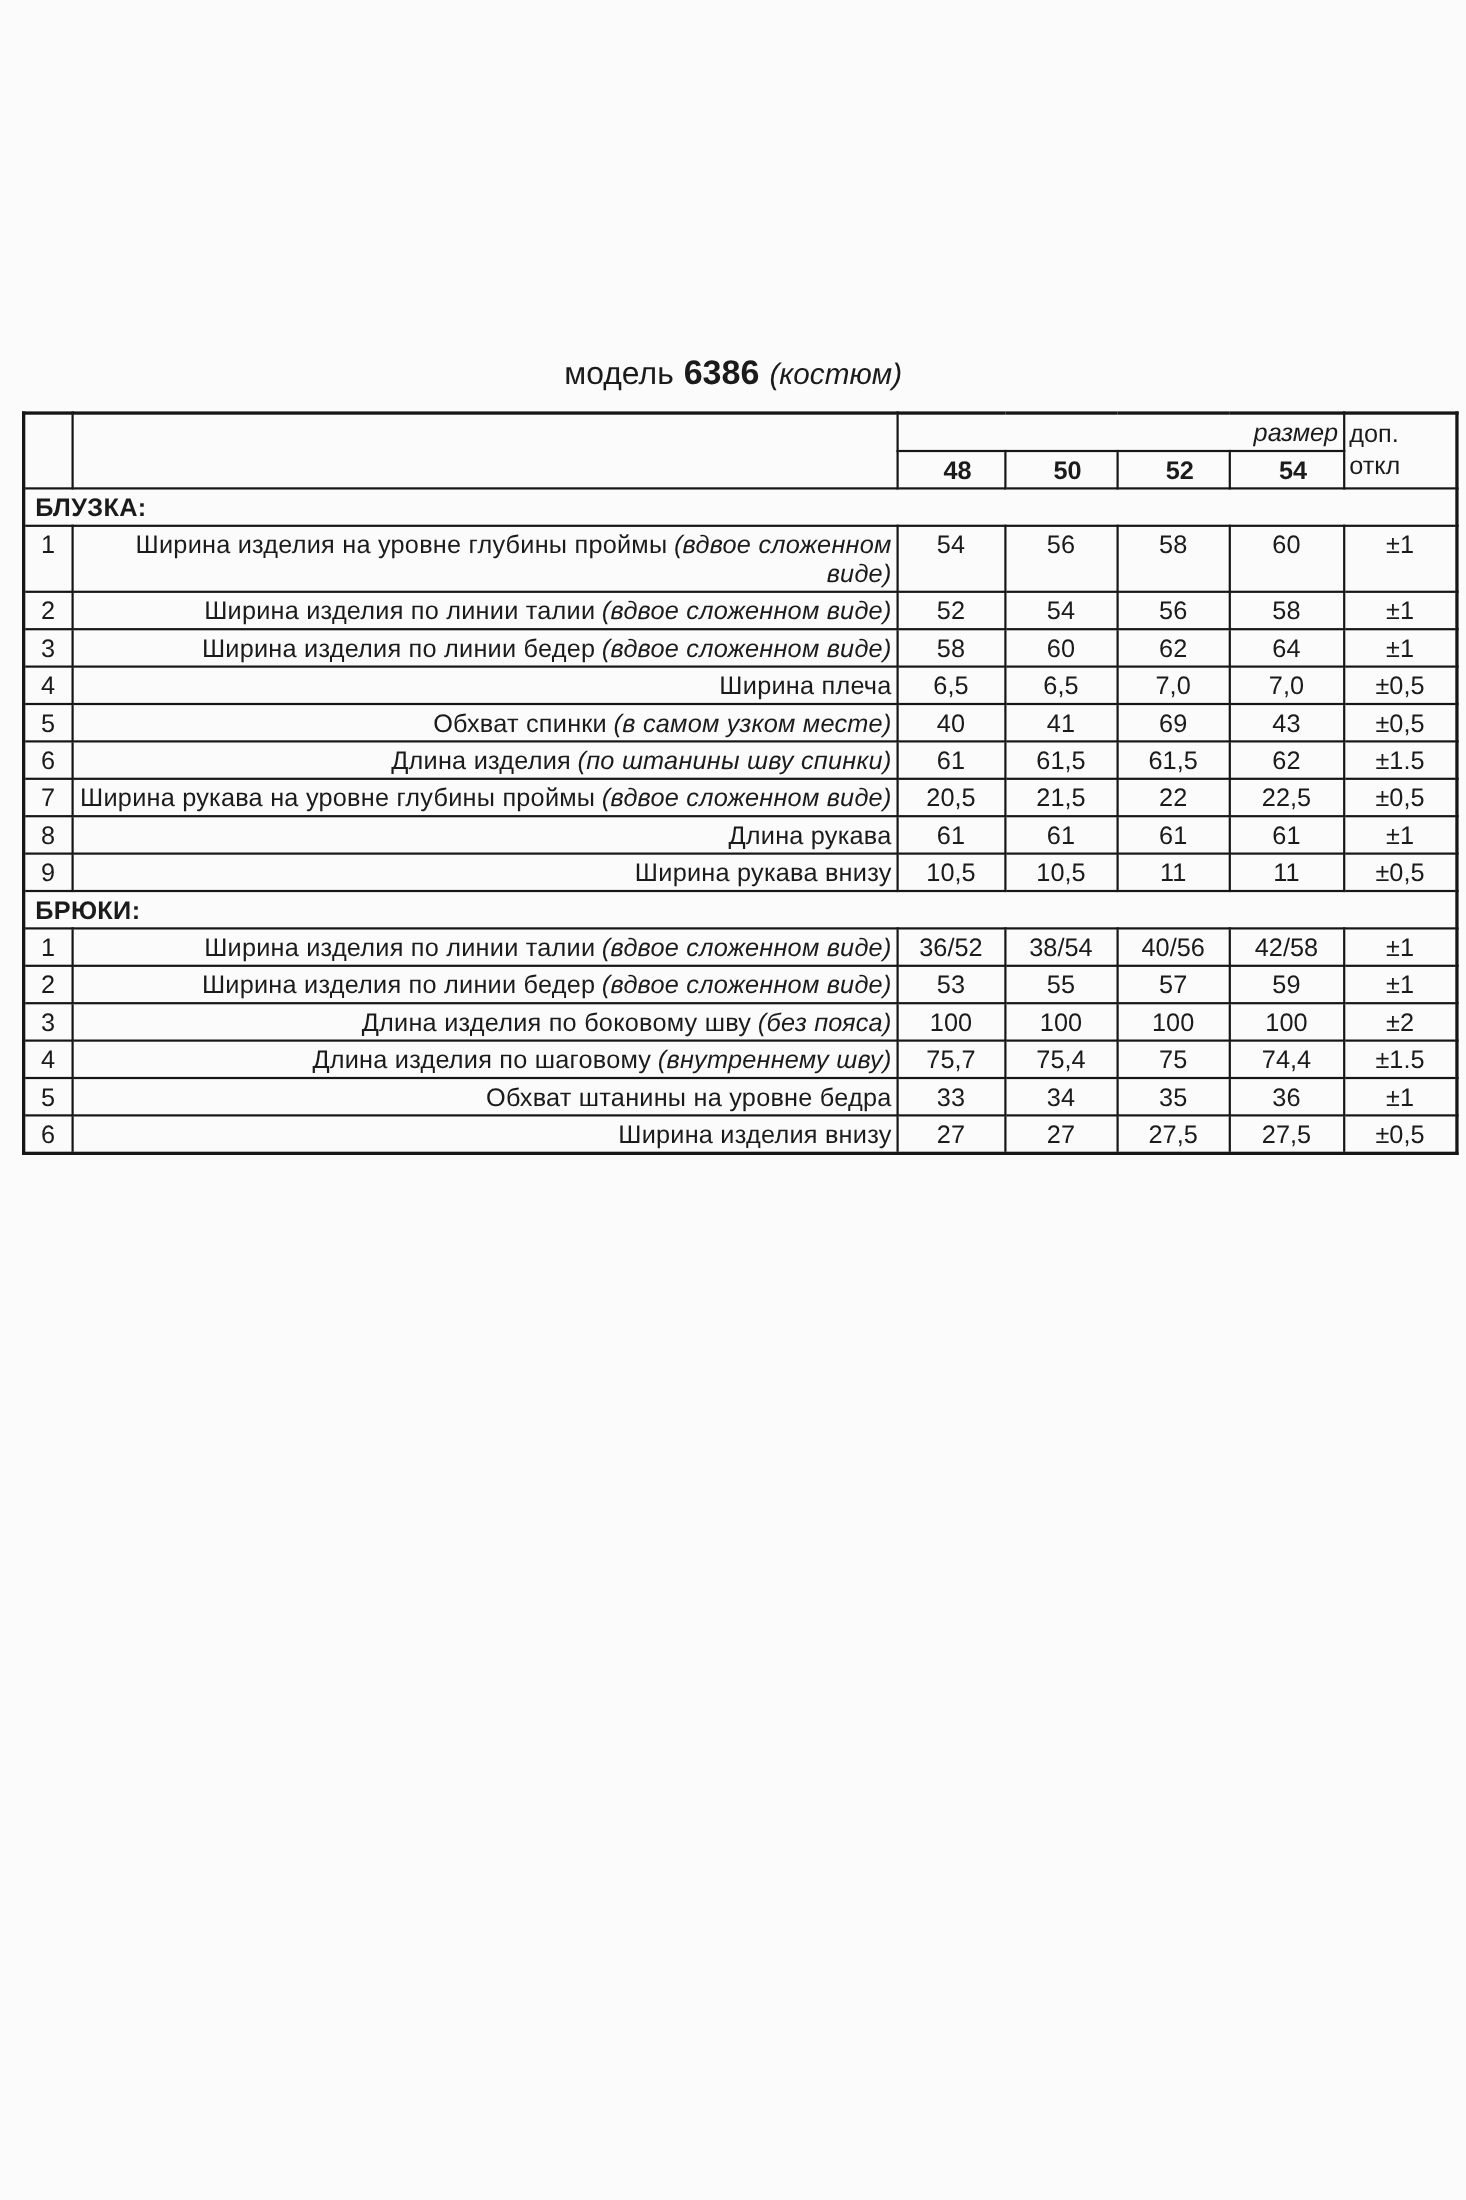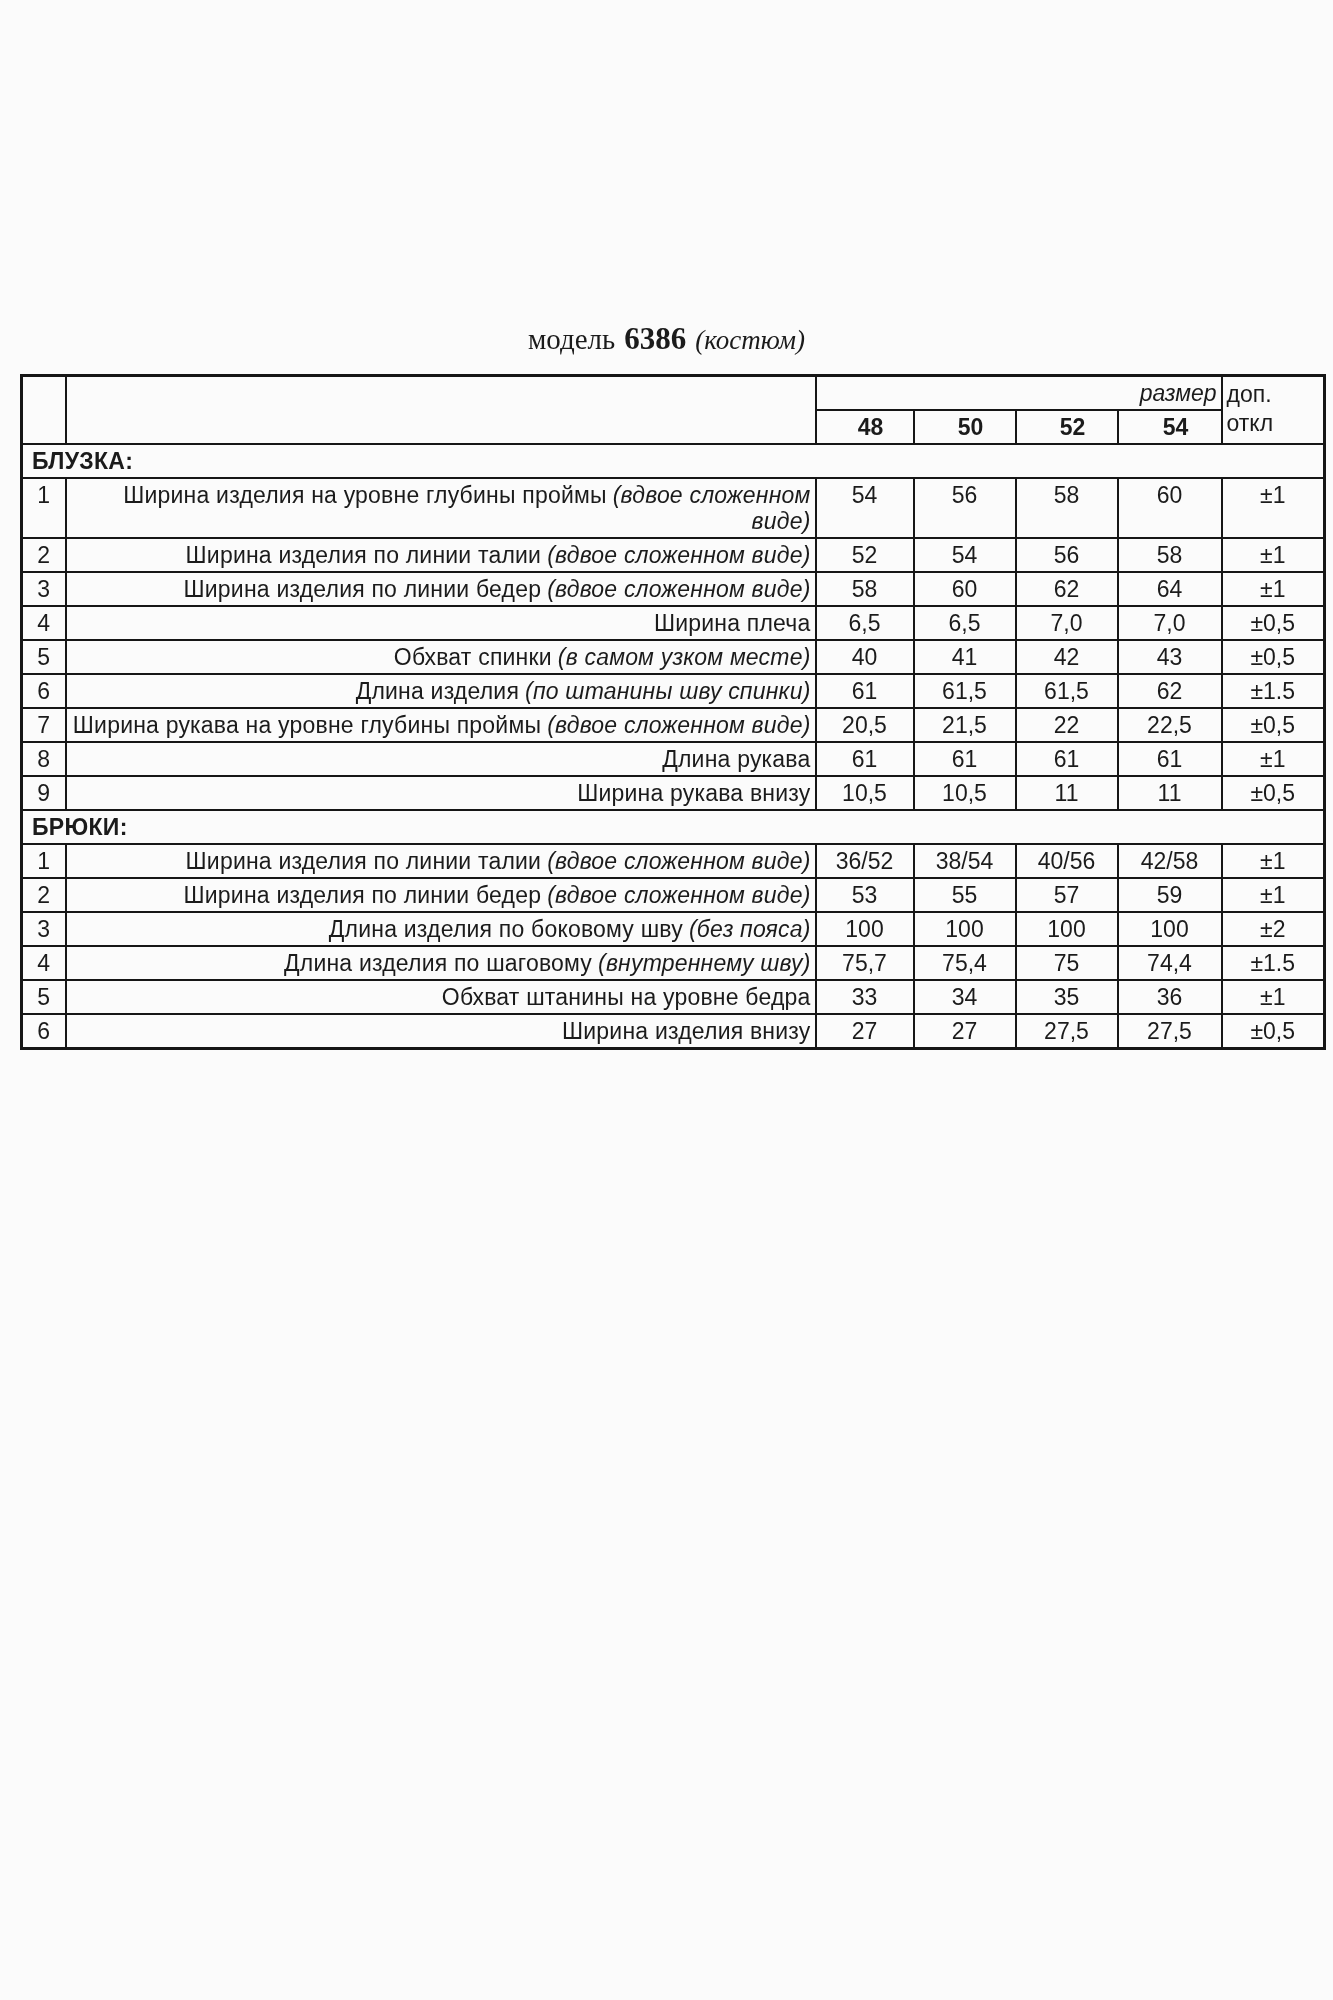--- a/index.html
+++ b/index.html
@@ -10,21 +10,21 @@
     color: #1b1b1b;
     font-family: "Liberation Sans", sans-serif;
     overflow: hidden;
   }
   .titles {
     margin-top: 320px;
     text-align: center;
     line-height: 37px;
   }
   .title-main { font-size: 30px; letter-spacing: 0.5px; }
-  .title-model { font-size: 29px; font-family: Liberation Serif, serif; }
+  .title-model { font-size: 29px; }
   .model-word { margin-right: 9px; }
   .model-num  { font-weight: bold; font-size: 31px; margin-right: 9px; }
   .model-note { font-style: italic; font-size: 27px; }
   .title-height { font-size: 29px; }
 
   table.spec {
     border-collapse: collapse;
     table-layout: fixed;
     width: 1303px;
     margin: 15px 0 0 20px;
@@ -135,21 +135,21 @@
     <td class="val">7,0</td>
     <td class="val">7,0</td>
     <td class="tol">±0,5</td>
   </tr>
 
   <tr>
     <td class="num">5</td>
     <td class="lbl"><span class="lbl-text">Обхват спинки</span><span class="note">(в самом узком месте)</span></td>
     <td class="val">40</td>
     <td class="val">41</td>
-    <td class="val">42</td>
+    <td class="val">69</td>
     <td class="val">43</td>
     <td class="tol">±0,5</td>
   </tr>
 
   <tr>
     <td class="num">6</td>
     <td class="lbl"><span class="lbl-text">Длина изделия</span><span class="note">(по штанины шву спинки)</span></td>
     <td class="val">61</td>
     <td class="val">61,5</td>
     <td class="val">61,5</td>

